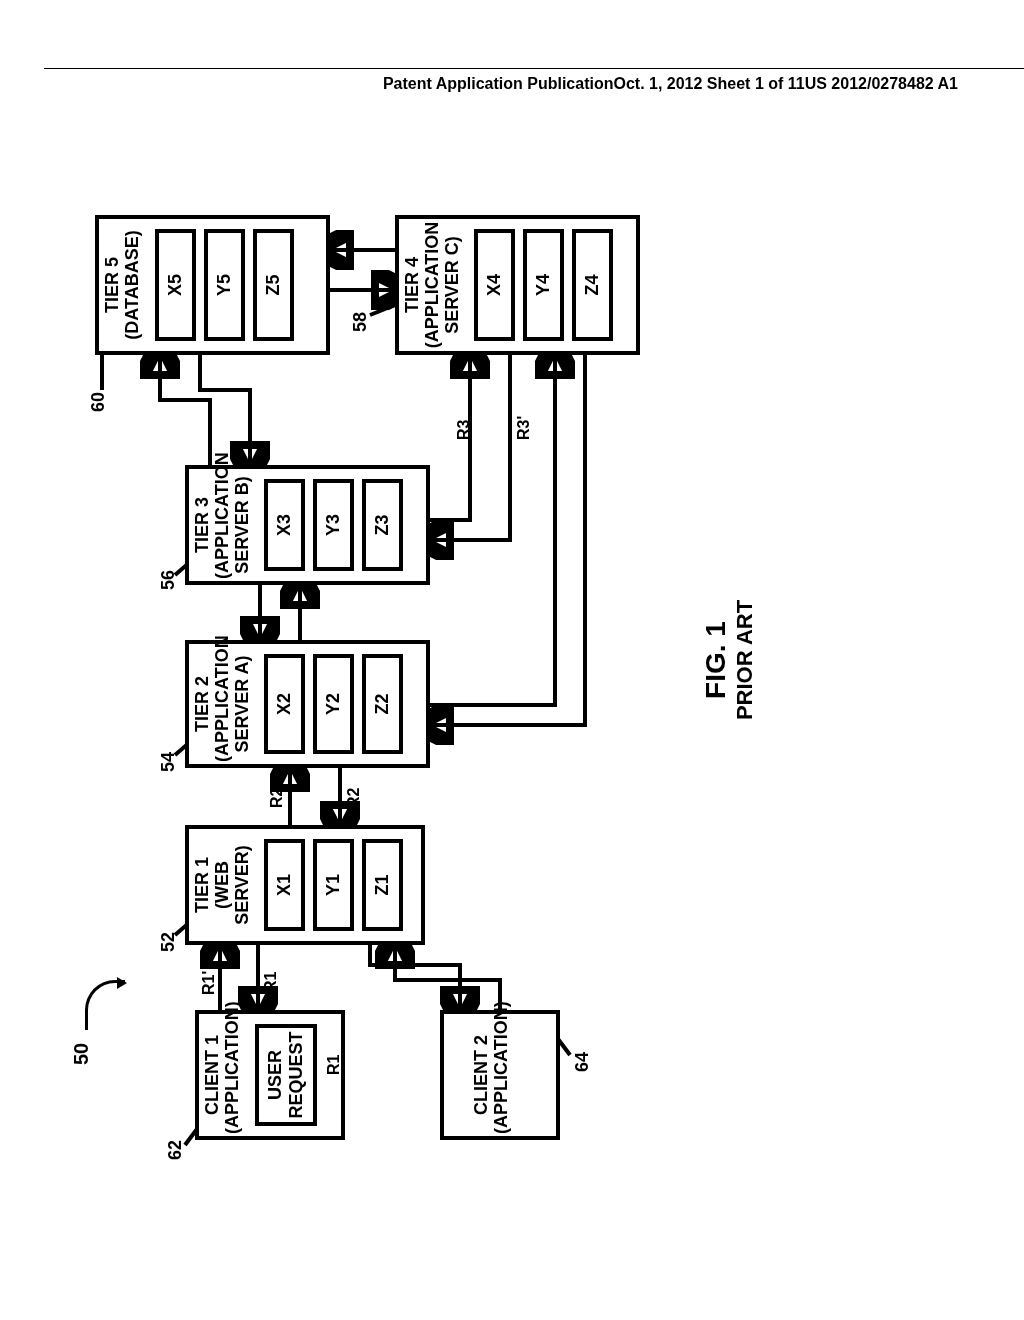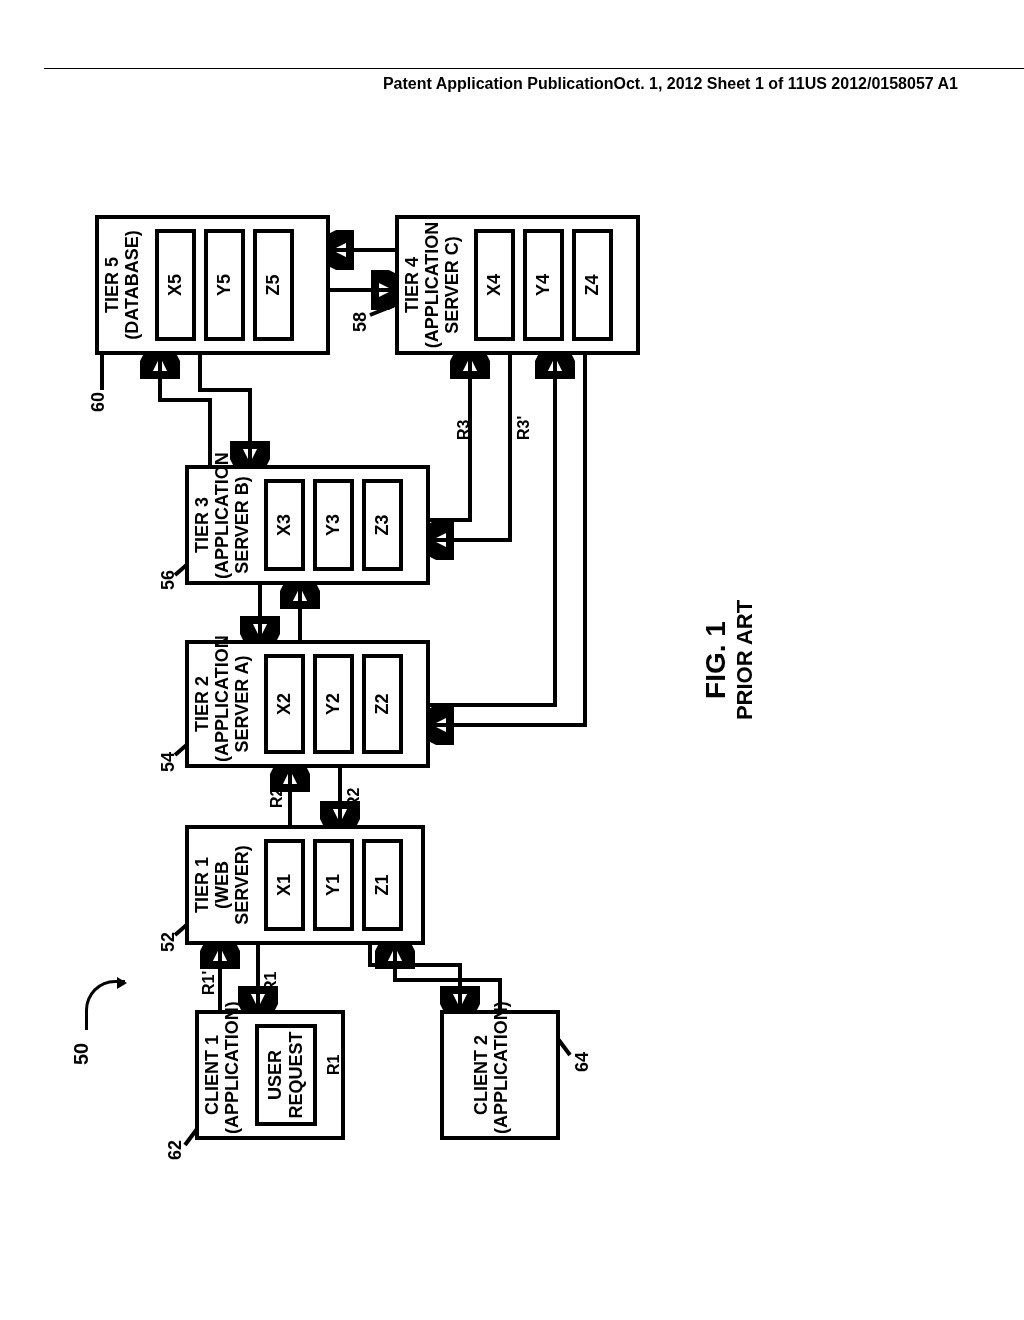--- a/index.html
+++ b/index.html
@@ -122,21 +122,21 @@
     font-weight: bold;
   }
   .small-ref{ font-size:16px; }
 </style>
 </head>
 <body>
 
 <div class="header">
   <span class="header-left">Patent Application Publication</span>
   <span class="header-center">Oct. 1, 2012  Sheet 1 of 11</span>
-  <span class="header-right">US 2012/0158057 A1</span>
+  <span class="header-right">US 2012/0278482 A1</span>
 </div>
 
 <div class="figure-wrap">
   <div class="rot">
     <div class="diagram">
 
       <div class="ref50">50</div>
       <div class="arc50"></div>
 
       <svg class="conn" viewBox="0 0 1050 1024">

